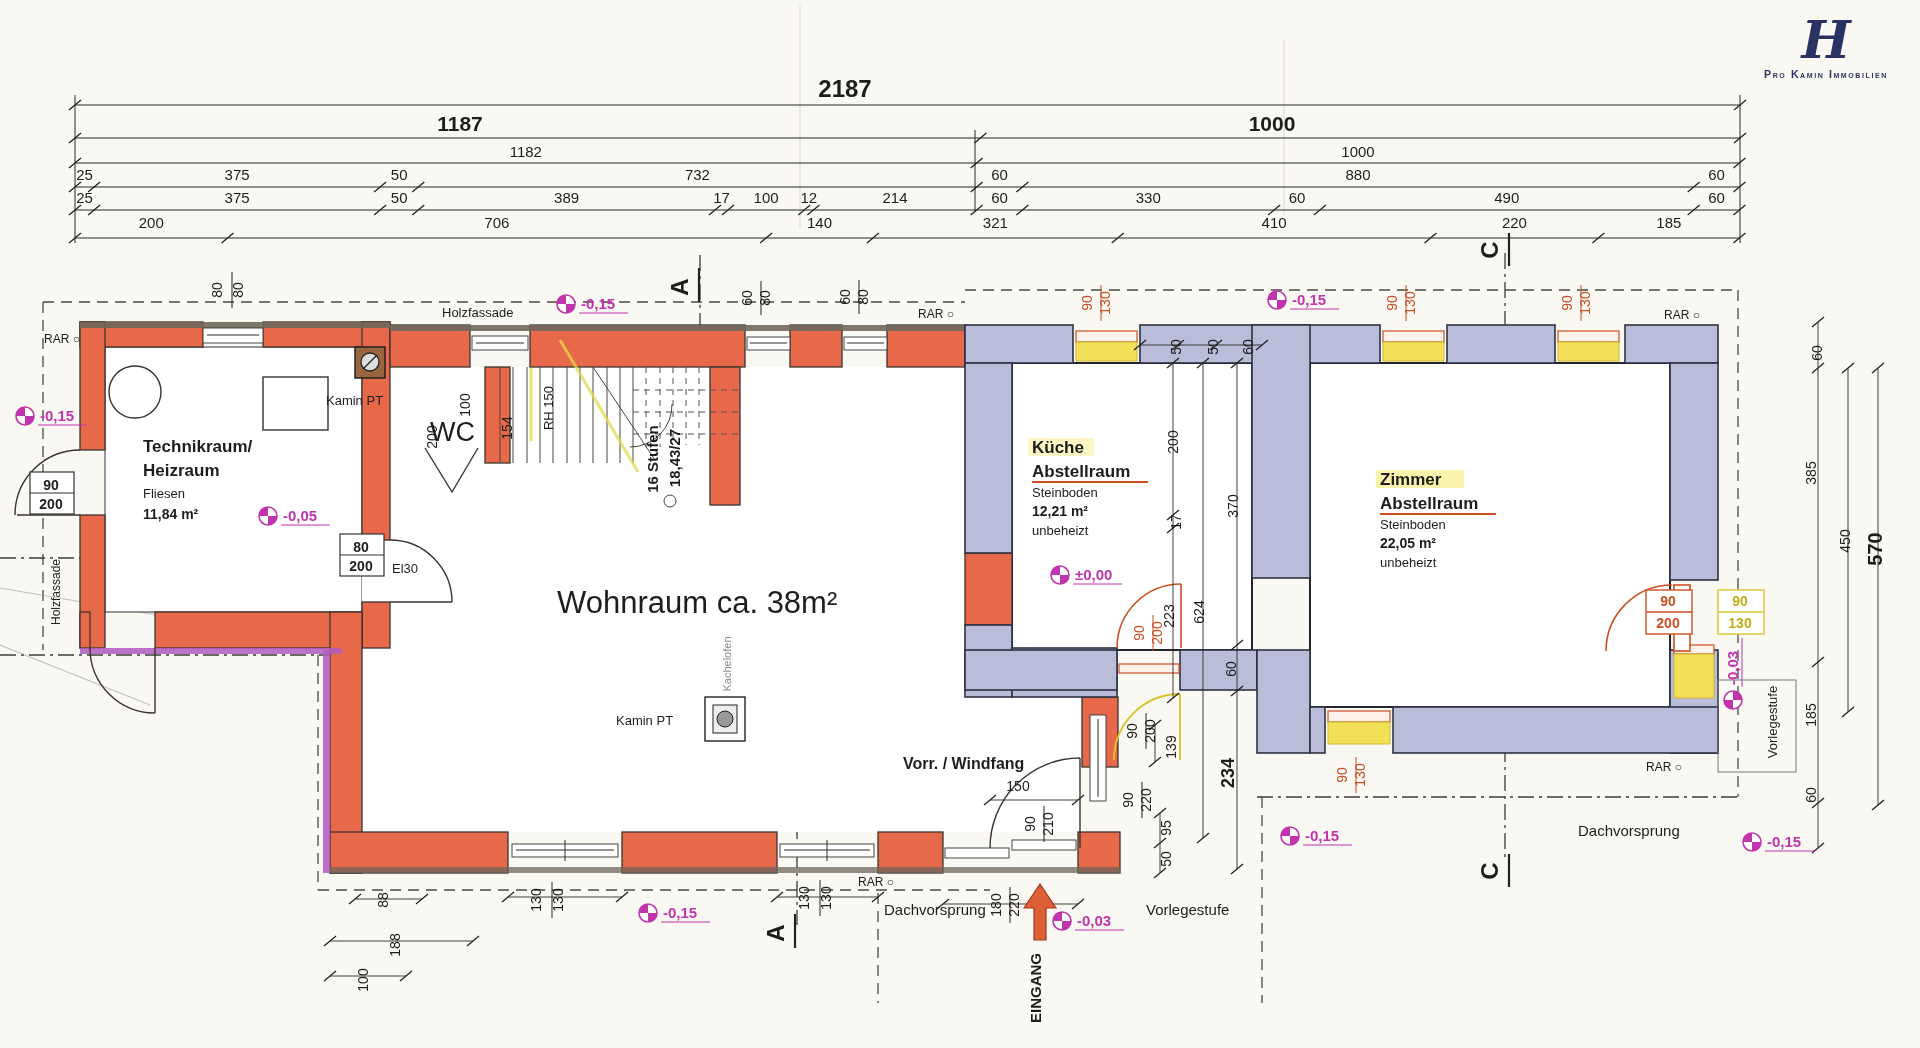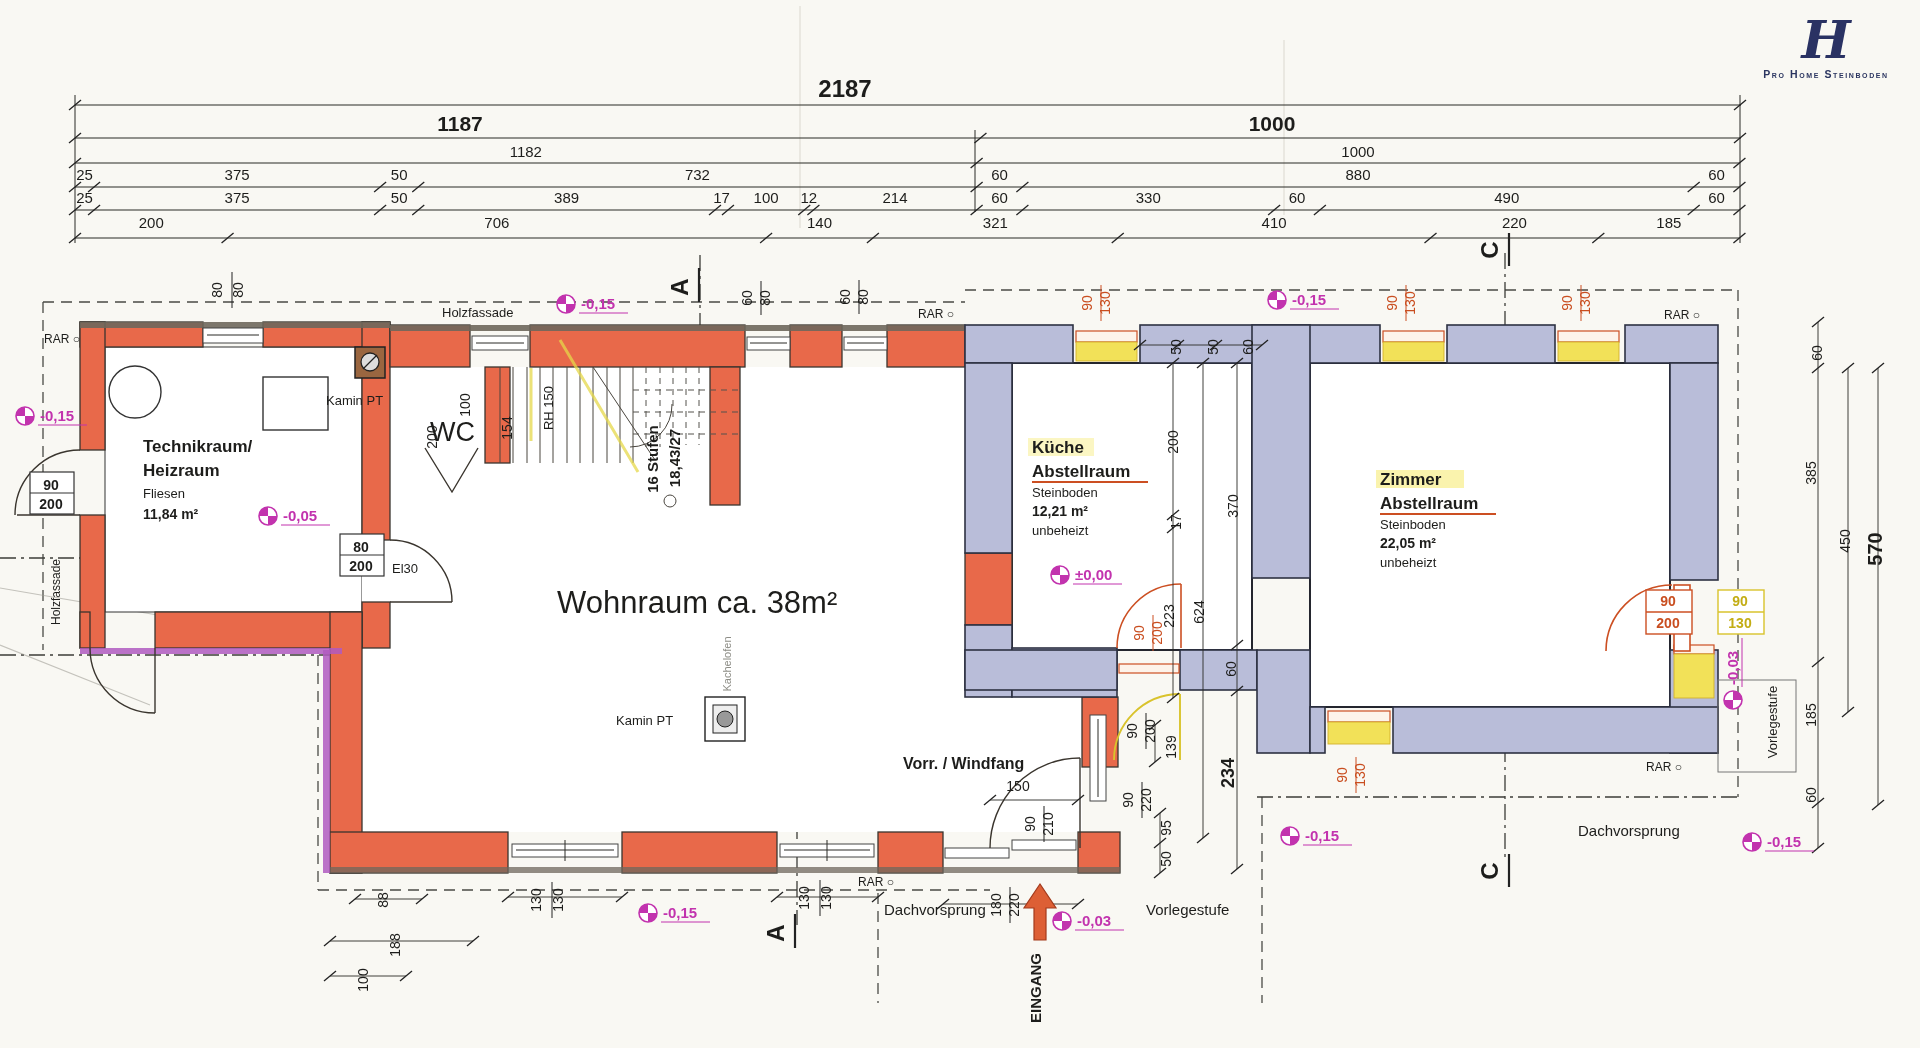--- a/index.html
+++ b/index.html
@@ -575,15 +575,15 @@
           <path d="M1733,700 L1742,700 A9,9 0 0,1 1733,709 Z" fill="#c233ae"></path>
           <path d="M1733,700 L1724,700 A9,9 0 0,1 1733,691 Z" fill="#c233ae"></path>
           <text x="1748" y="705" font-size="15" fill="#c233ae" font-weight="bold" text-anchor="start">-0,03</text>
           <line x1="1746" y1="709" x2="1795" y2="709" stroke="#c233ae" stroke-width="1"></line>
         </g>
       </g>
 </svg>
 
 <div class="logo">
   <div class="logo-mark">H</div>
-  <div class="logo-name">Pro Home Steinboden</div>
+  <div class="logo-name">Pro Kamin Immobilien</div>
 </div>
 </div>
 
 </body></html>

